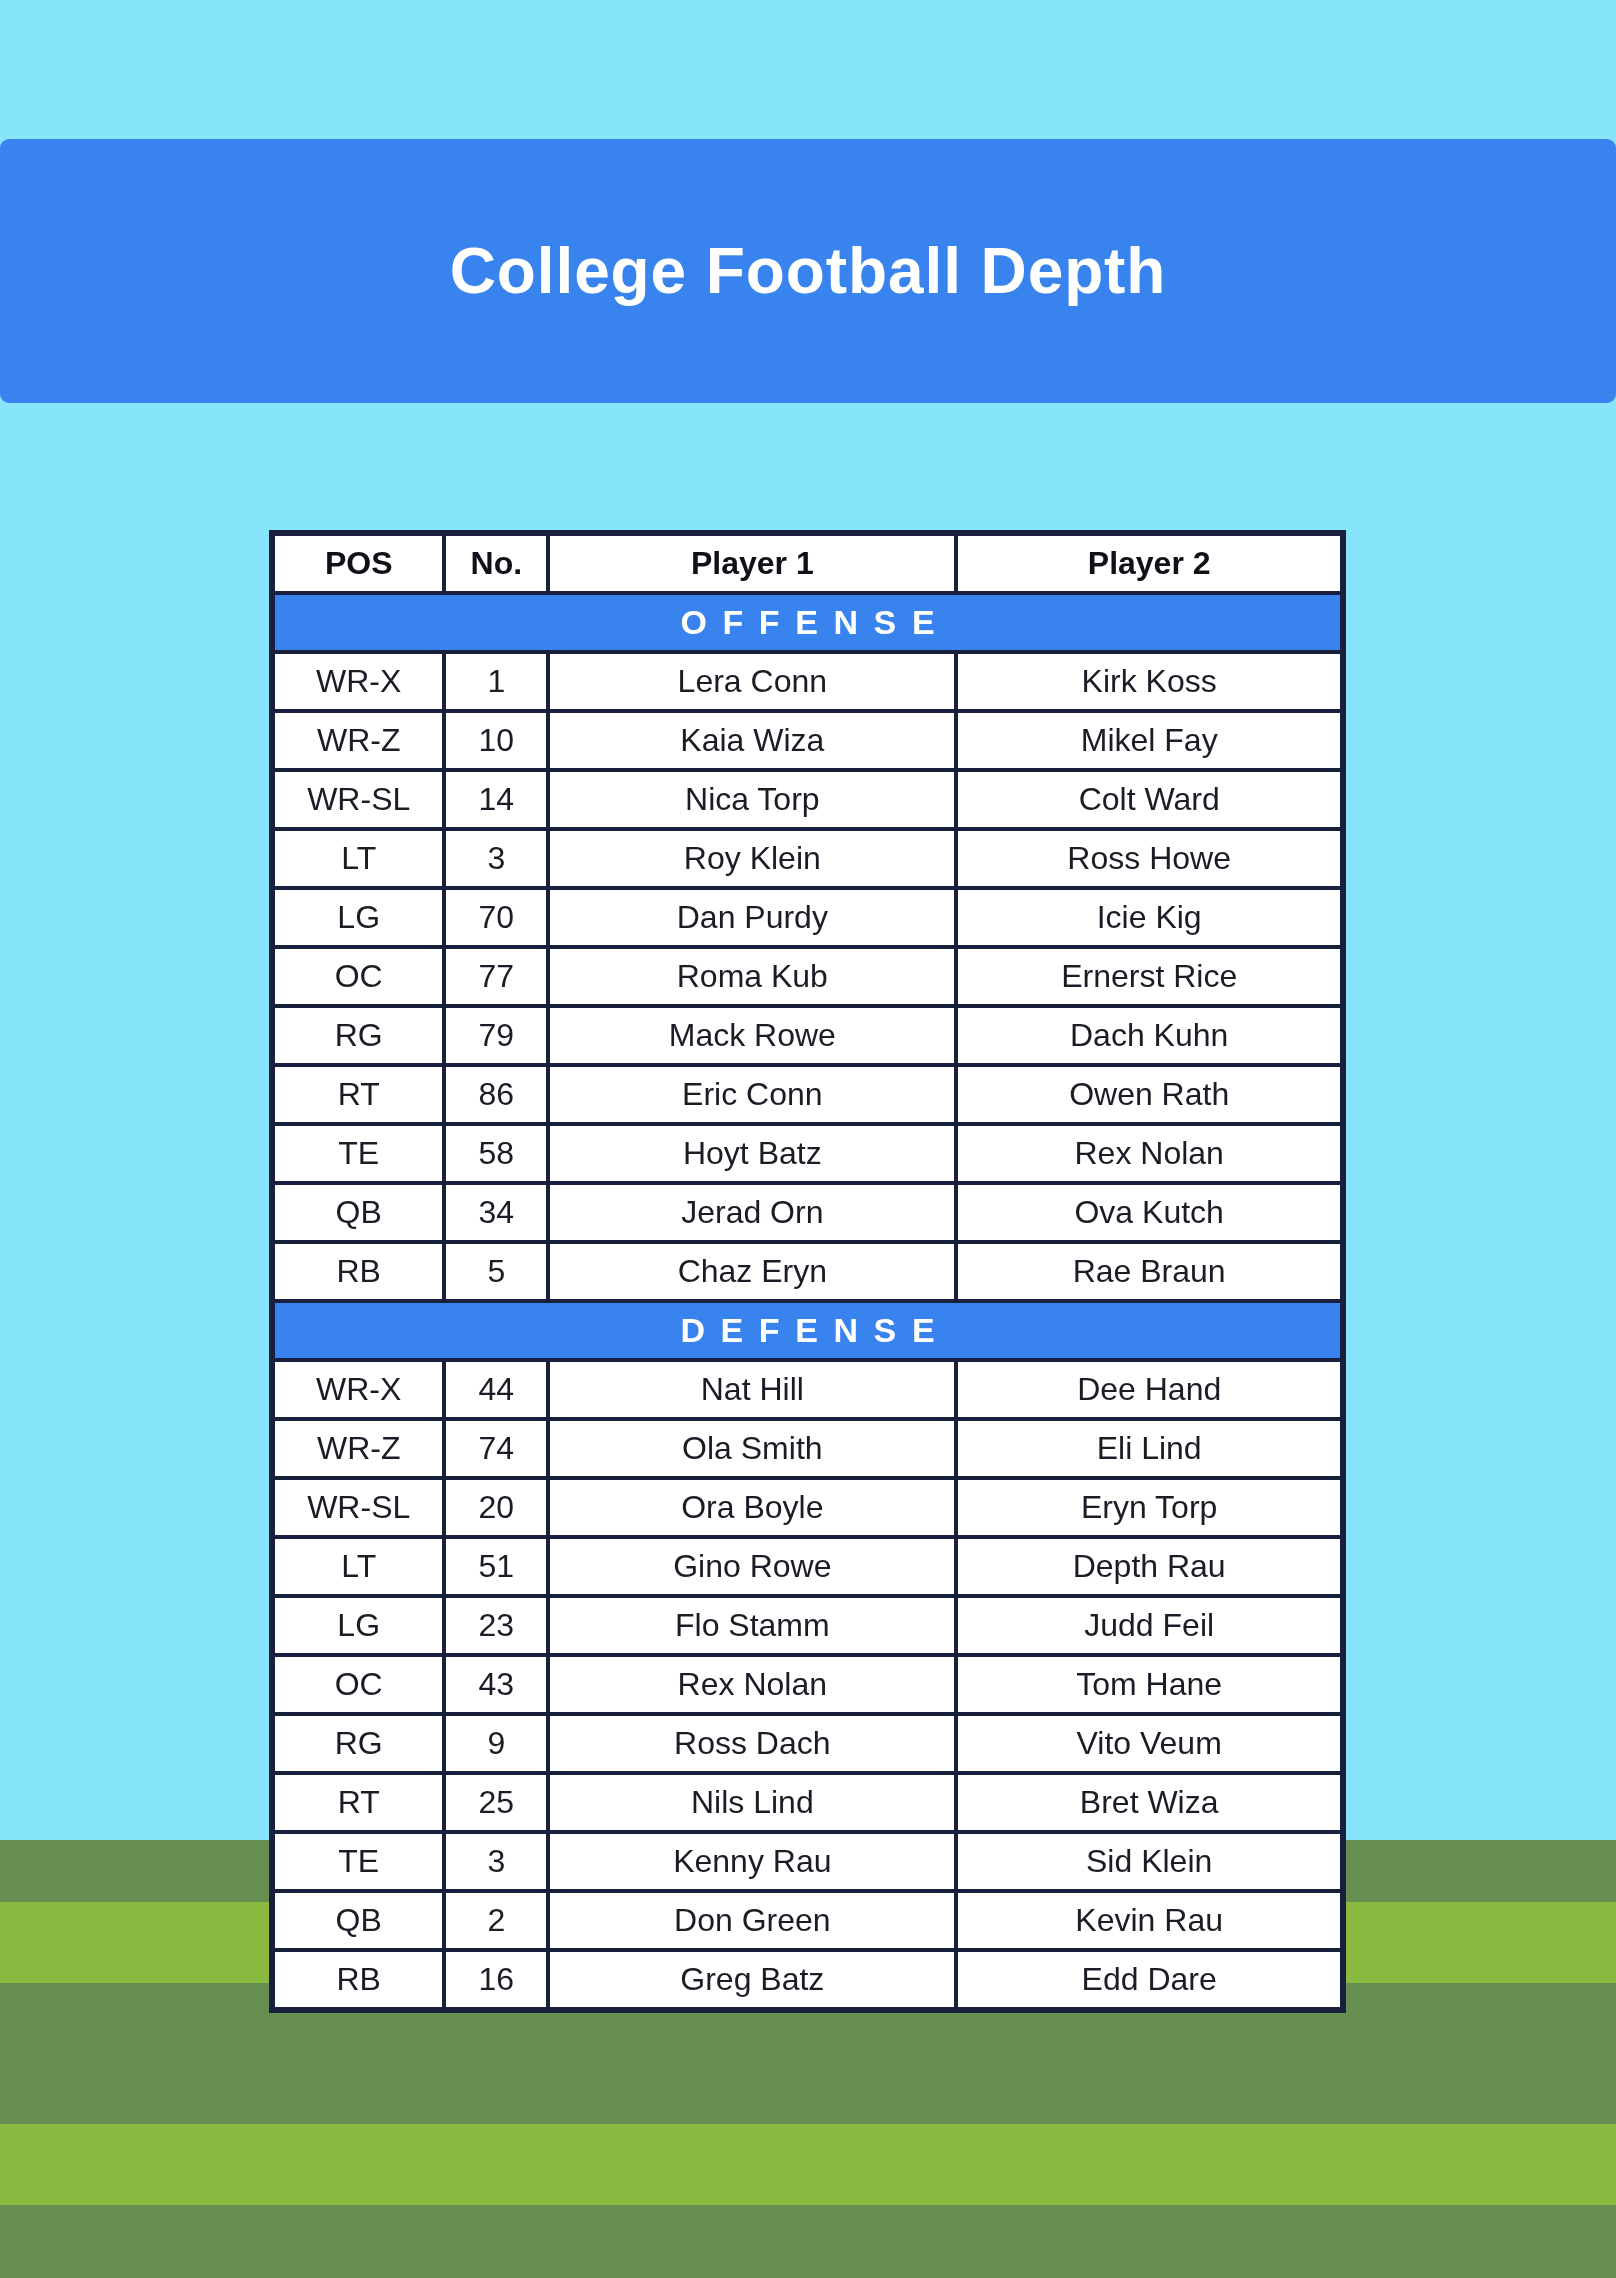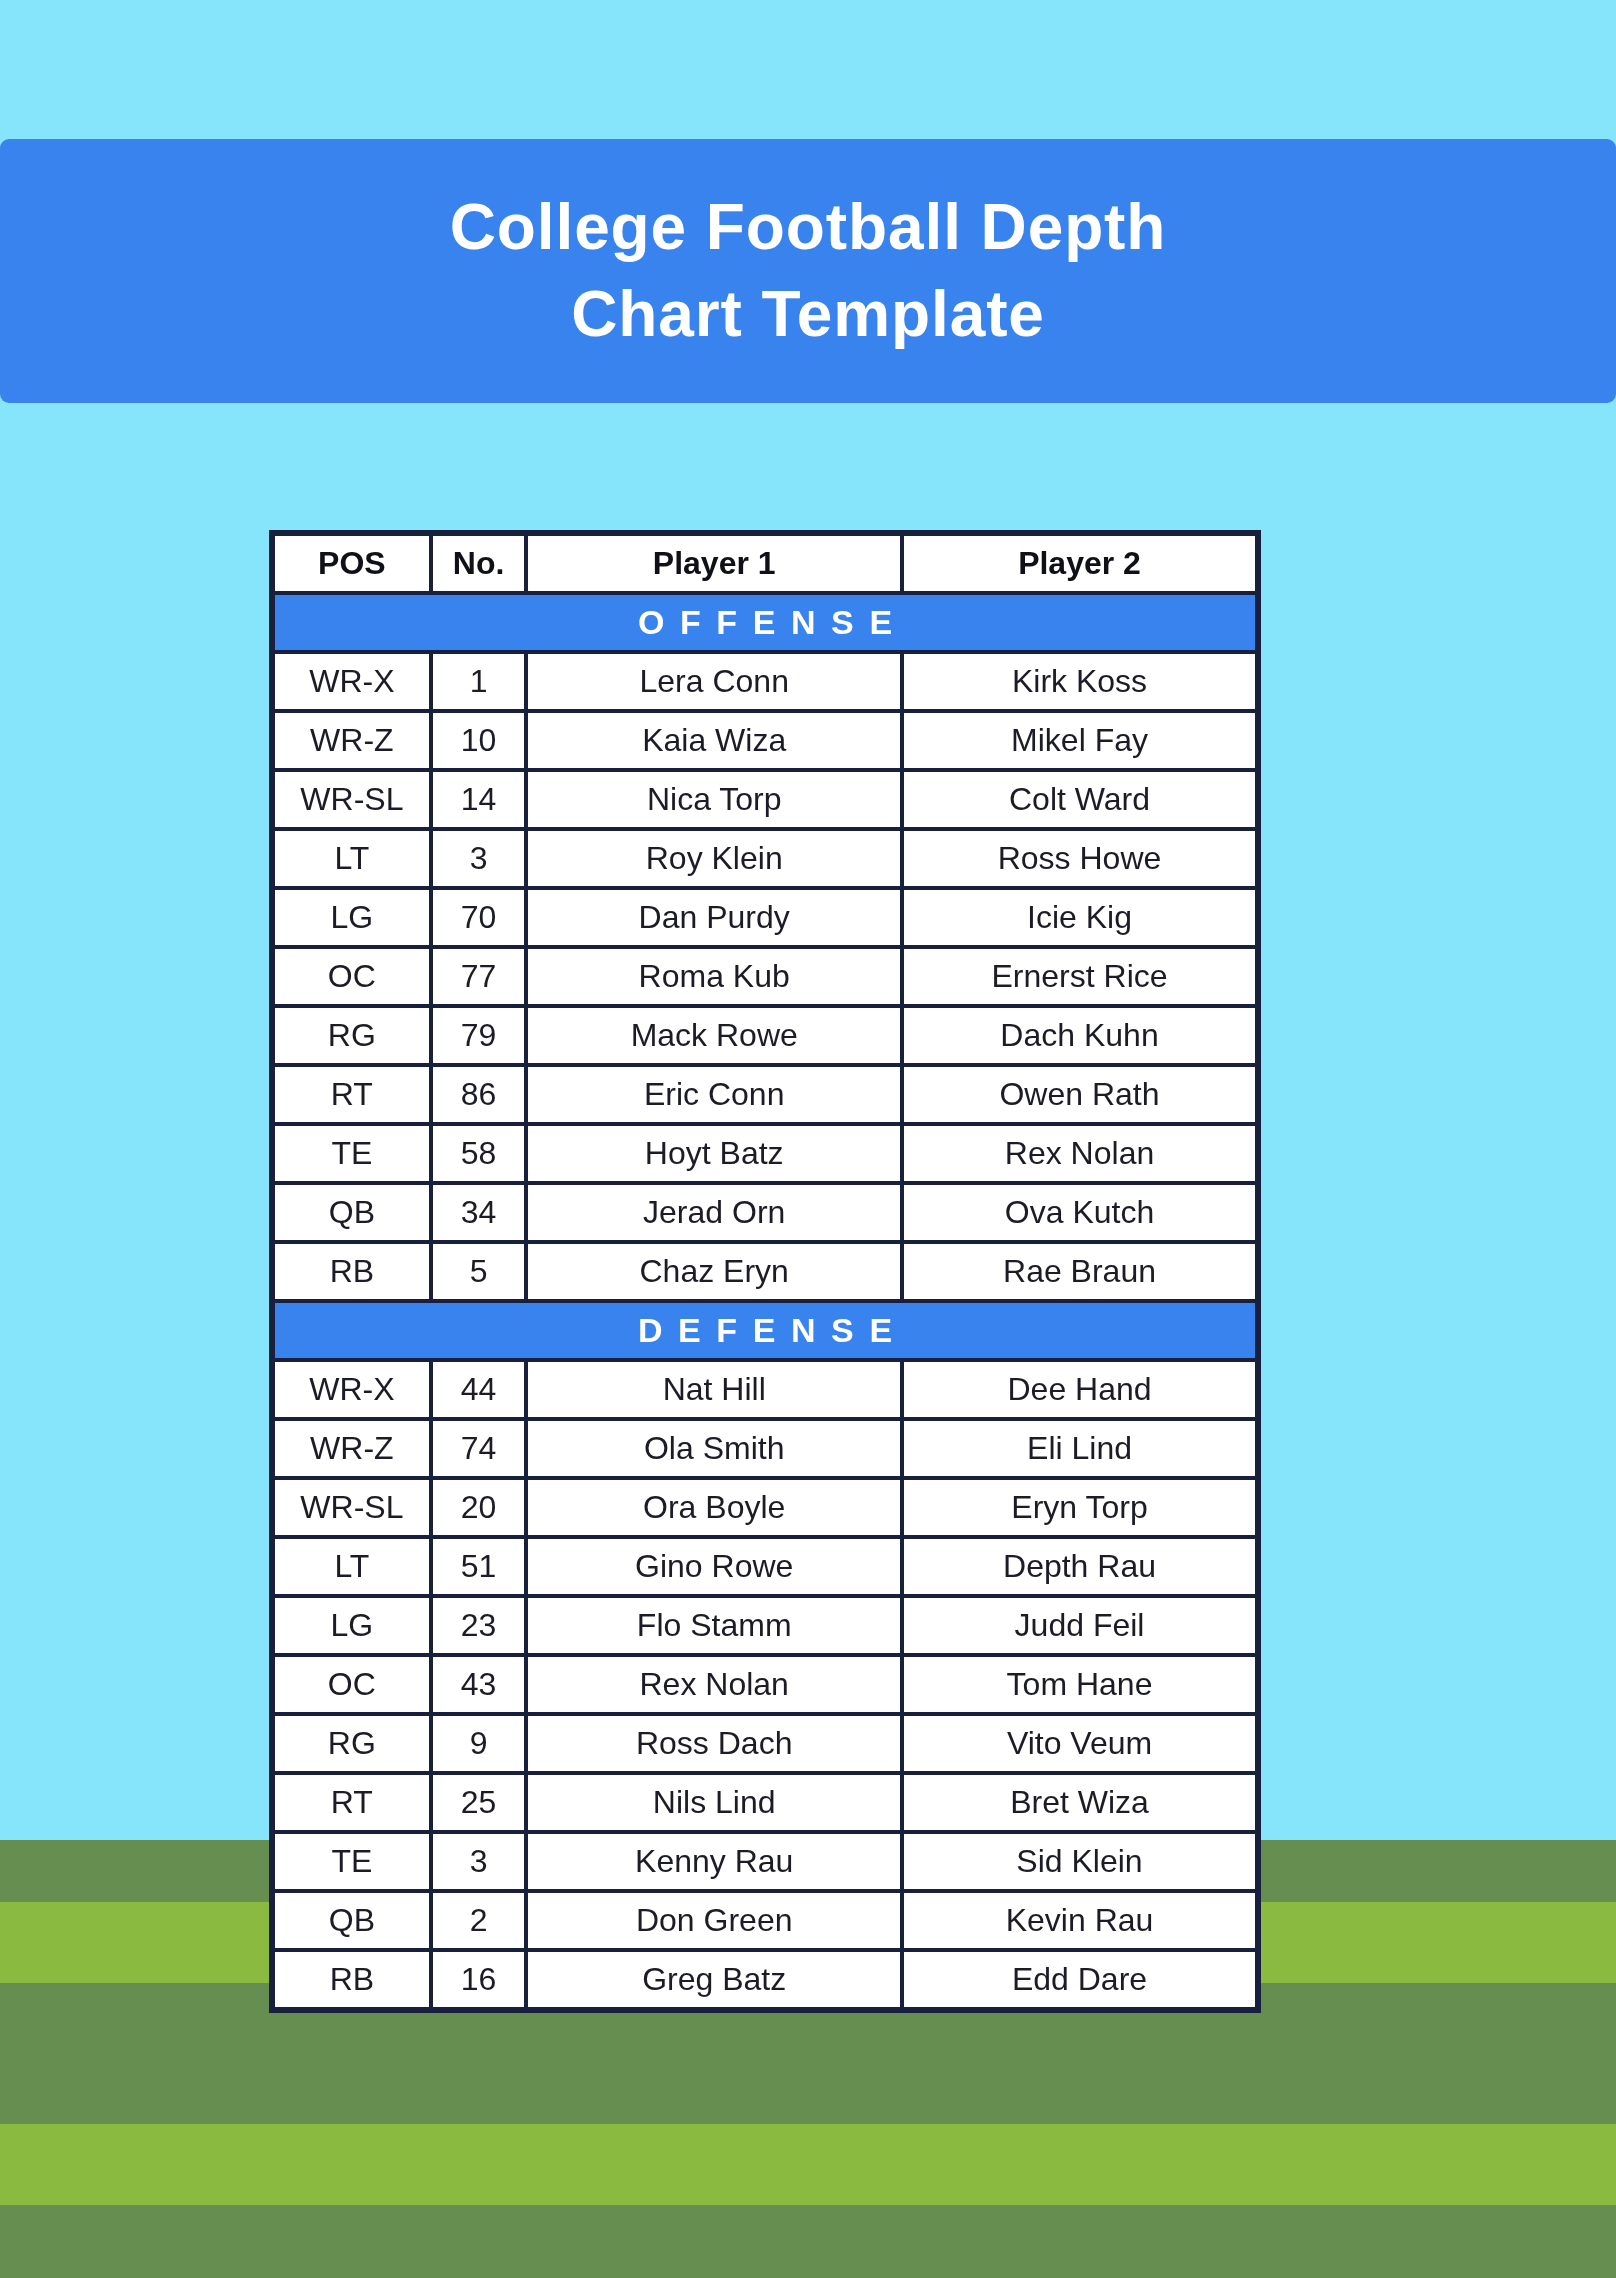--- a/index.html
+++ b/index.html
@@ -50,21 +50,21 @@
   .stripe-1 { height: 62px; }
   .stripe-2 { height: 81px; }
   .stripe-3 { height: 141px; }
   .stripe-4 { height: 81px; }
   .stripe-5 { height: 73px; }
   
   .depth-table {
     position: absolute;
     left: 269px;
     top: 530px;
-    width: 992px;
+    width: 1077px;
     border-collapse: collapse;
     table-layout: fixed;
     background: #ffffff;
     border: 6.4px solid var(--borderNavy, #18203E);
   }
   .depth-table th,
   .depth-table td {
     border: 4.6px solid var(--borderNavy, #18203E);
     background: #ffffff;
     text-align: center;
@@ -94,21 +94,20 @@
   .col-player2 { width: 36.1%; }
 </style>
 </head>
 <body>
 
 <div class="page">
 
   <div class="title-band">
     <h1 class="title">
       <span>College Football Depth</span>
-      <span>Chart Template</span>
     </h1>
   </div>
 
   <div class="field">
     <div class="stripe dark stripe-1"></div>
     <div class="stripe light stripe-2"></div>
     <div class="stripe dark stripe-3"></div>
     <div class="stripe light stripe-4"></div>
     <div class="stripe dark stripe-5"></div>
   </div>

